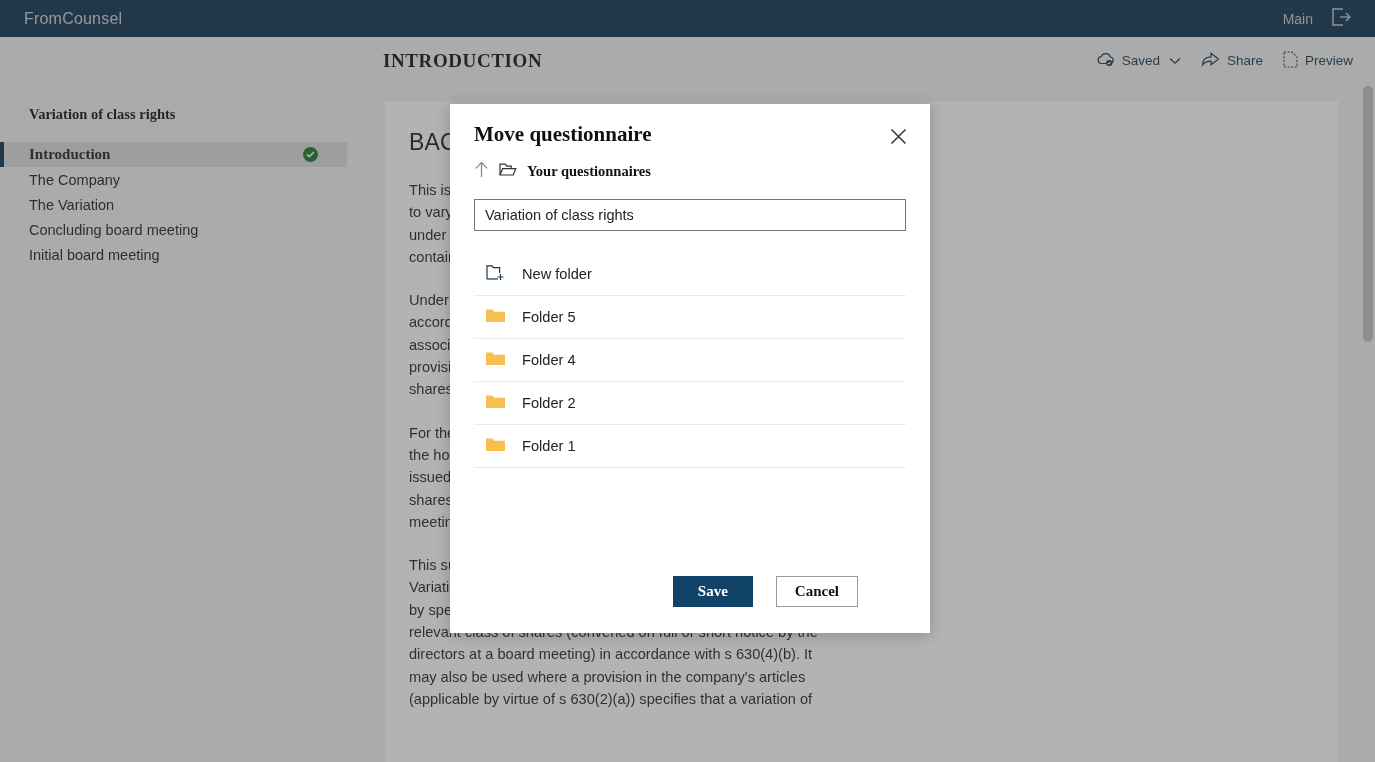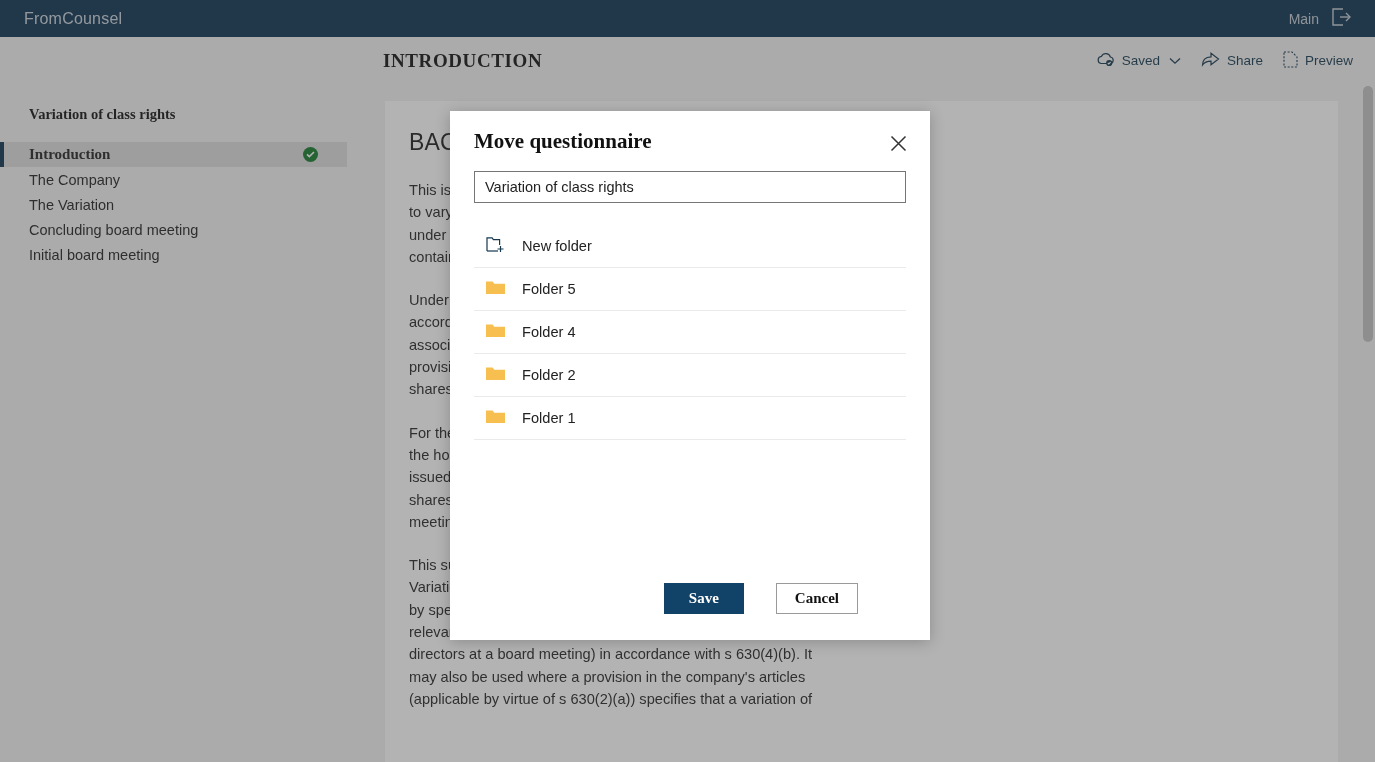--- a/index.html
+++ b/index.html
@@ -26,21 +26,21 @@
   }
   .brand {
     color: #c9d3dc;
     font-size: 16px;
     margin-left: 24px;
     letter-spacing: .2px;
   }
   .topbar-right {
     margin-left: auto;
     display: flex; align-items: center;
-    gap: 12px;
+    gap: 18px;
     margin-right: 24px;
   }
   .topbar-right .tb-label {
     color: #c2cbd4;
     font-size: 14px;
   }
   .logout-ic { display: block; }
 
   .toolbar {
     position: absolute; top: 37px; left: 0;
@@ -154,21 +154,21 @@
   
   .dimmer {
     position: absolute; inset: 0;
     background: rgba(64,64,64,0.40);
     z-index: 50;
   }
 
   
   .modal {
     position: absolute;
-    top: 111px; left: 450px;
+    top: 104px; left: 450px;
     width: 480px; height: 529px;
     background: #ffffff;
     z-index: 60;
     box-shadow: 0 2px 14px rgba(0,0,0,0.22);
   }
   .modal-head {
     position: relative;
     padding: 18px 24px 0 24px;
   }
   .modal-title {
@@ -220,21 +220,21 @@
     cursor: pointer;
     border-bottom: 1px solid #eaeaea;
   }
   .folder-row:first-child { border-top: none; border-bottom: 1px solid #eaeaea; }
   .folder-row .f-label { margin-left: 17px; }
   .modal-foot {
     position: absolute; bottom: 0; left: 0;
     width: 432px;
     padding: 0 24px 26px 24px;
     display: flex; justify-content: flex-end;
-    gap: 32px;
+    gap: 23px;
     margin-top: 48px;
   }
   .btn {
     font-family: "Liberation Serif", serif;
     font-weight: bold;
     font-size: 15px;
     height: 31px;
     min-width: 80px;
     padding: 0 18px;
     cursor: pointer;
@@ -354,20 +354,35 @@
 
   <div class="modal-head">
     <h2 class="modal-title">Move questionnaire</h2>
     <div class="modal-close">
       <svg width="17" height="17" viewBox="0 0 17 17" fill="none" stroke="#333" stroke-width="1.5">
         <path d="M1.5 1.5l14 14M15.5 1.5l-14 14"></path>
       </svg>
     </div>
   </div>
 
+  <div class="breadcrumb">
+    <span>
+      <svg width="15" height="17" viewBox="0 0 15 17" fill="none" stroke="#8c8c8c" stroke-width="1.3">
+        <path d="M7.5 16V2"></path>
+          <path d="M1.8 7.4L7.5 1.5l5.7 5.9"></path>
+      </svg>
+    </span>
+    <span>
+      <svg width="18" height="15" viewBox="0 0 18 15" fill="none" stroke="#333" stroke-width="1.2">
+        <path d="M1 13V2.2h5.3l1.5 2h4.4v2"></path>
+          <path d="M1 13l2.6-6.3h13.2L14.2 13z"></path>
+      </svg>
+    </span>
+    <span class="bc-label">Your questionnaires</span>
+  </div>
 
   <input class="name-input" type="text" value="Variation of class rights" style="">
 
   <div class="folder-list">
 
     <div class="folder-row">
       <span>
         <svg width="19" height="17" viewBox="0 0 19 17" fill="none" stroke="#15384f" stroke-width="1.2">
           <path d="M1 15V1.8h5.1l1.3 1.8h6.2V9"></path>
             <path d="M1 15h11"></path>

